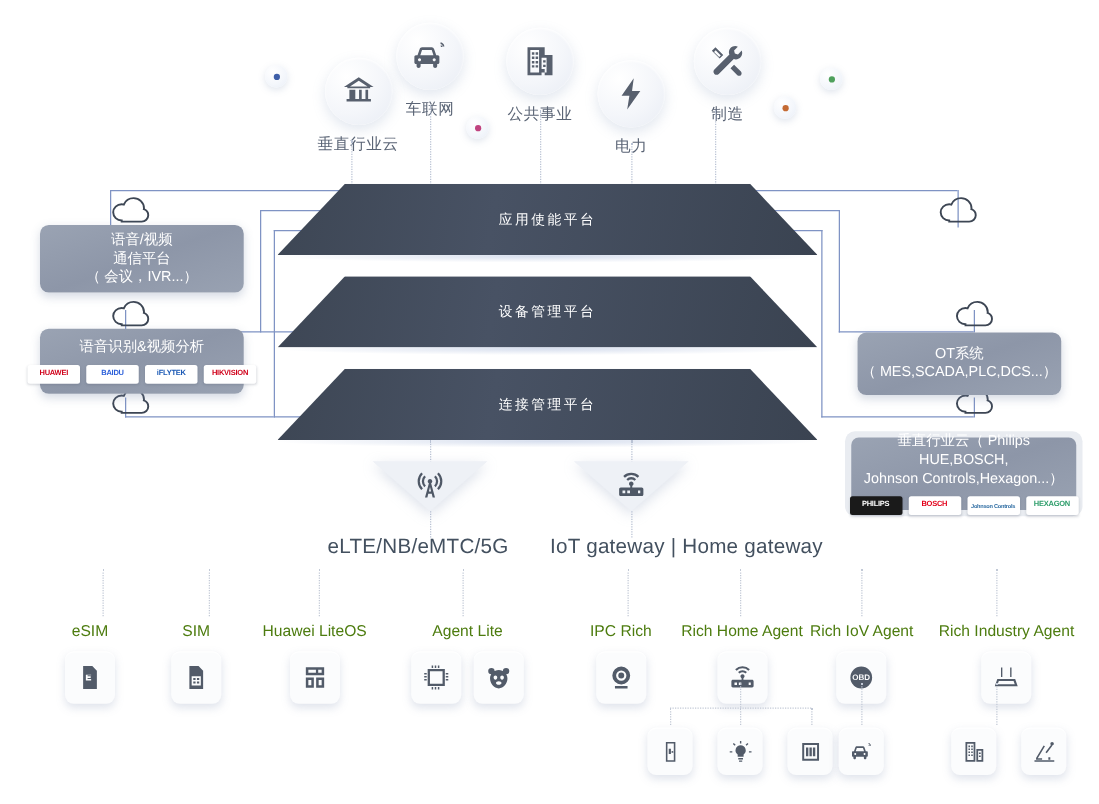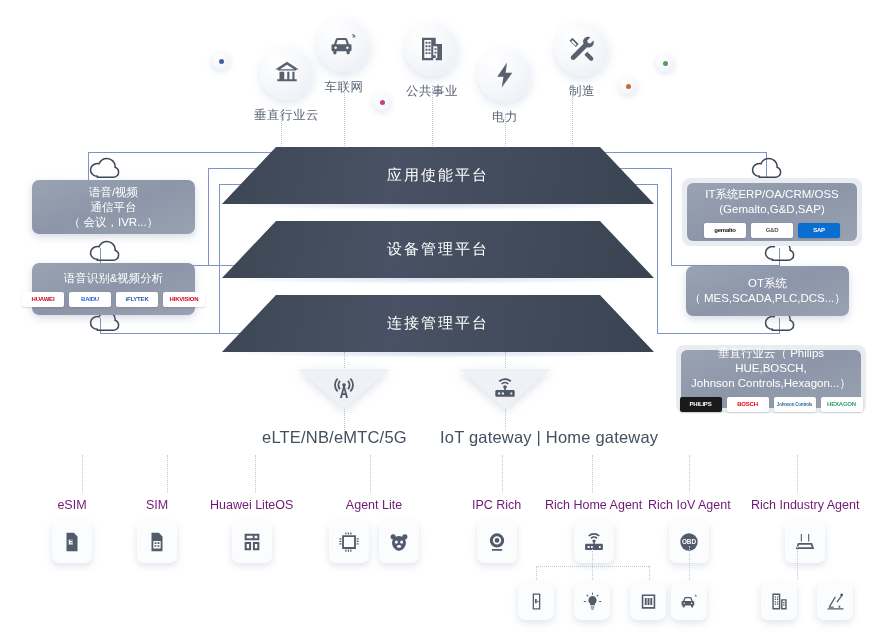--- a/index.html
+++ b/index.html
@@ -34,21 +34,21 @@
     box-shadow:0 2px 6px rgba(130,150,185,.25);
     display:flex;align-items:center;justify-content:center;
   }
   .dot i{display:block;width:5px;height:5px;border-radius:50%;}
 
   
   .trap{
     position:absolute;
     background:linear-gradient(100deg,#3d4654 0%,#485264 40%,#3a4351 100%);
     color:#fff;display:flex;align-items:center;justify-content:center;
-    font-size:15px;letter-spacing:2px;
+    font-size:11px;letter-spacing:2px;
   }
   .trap-glow{
     position:absolute;height:10px;border-radius:50%;
     background:radial-gradient(ellipse at center,rgba(150,170,210,.38) 0%,rgba(255,255,255,0) 72%);
   }
 
   
   .panel{
     position:absolute;border-radius:7px;
     background:linear-gradient(160deg,#9aa3b3 0%,#8d96a8 50%,#99a2b2 100%);
@@ -93,21 +93,21 @@
     position:absolute;left:50%;top:7px;transform:translateX(-50%);
     width:24px;height:24px;
   }
   .wedge .gicon svg{width:24px;height:24px;fill:#4f5866;}
   .gw-label{
     position:absolute;font-size:16.5px;color:#43505f;white-space:nowrap;letter-spacing:.2px;
   }
 
   
   .agent{position:absolute;display:flex;flex-direction:column;align-items:center;}
-  .agent-label{font-size:12.5px;color:#701a75;white-space:nowrap;margin-bottom:9px;}
+  .agent-label{font-size:12.5px;color:#4d7c0f;white-space:nowrap;margin-bottom:9px;}
   .tilegroup{display:flex;gap:10px;}
   .tile{
     width:40px;height:42px;border-radius:7px;background:#fbfcfd;
     box-shadow:0 3px 7px rgba(135,150,180,.26), inset 0 1px 1px #fff;
     display:flex;align-items:center;justify-content:center;
   }
   .tile svg{width:22px;height:22px;fill:#525b69;}
   .tile.sm{width:36px;height:38px;}
   .tile.sm svg{width:19px;height:19px;}
   .ddot{position:absolute;border-top:1.5px dotted #c2c9d6;}
@@ -270,31 +270,20 @@
     <div>语音识别&amp;视频分析</div>
     <div class="logorow">
       <div class="logo" style="color:#d0021b;">HUAWEI</div>
       <div class="logo" style="color:#2b5fd9;">BAIDU</div>
       <div class="logo" style="color:#1c5ab5;">iFLYTEK</div>
       <div class="logo" style="color:#d0021b;">HIKVISION</div>
     </div>
   </div>
 
 
-  <div class="panel wrap" style="left:682px;top:178px;width:170px;height:58px;">
-    <div class="panel-inner">
-      <div>IT系统ERP/OA/CRM/OSS</div>
-      <div>(Gemalto,G&amp;D,SAP)</div>
-      <div class="logorow">
-        <div class="logo" style="color:#111;">gemalto</div>
-        <div class="logo" style="color:#555;">G&amp;D</div>
-        <div class="logo" style="background:#0a6ed1;color:#fff;">SAP</div>
-      </div>
-    </div>
-  </div>
 
   <div class="panel" style="left:686px;top:266px;width:163px;height:50px;">
     <div>OT系统</div>
     <div>（ MES,SCADA,PLC,DCS...）</div>
   </div>
 
   <div class="panel wrap" style="left:676px;top:345px;width:180px;height:58px;">
     <div class="panel-inner">
       <div>垂直行业云（ Philips HUE,BOSCH,</div>
       <div>Johnson Controls,Hexagon...）</div>

